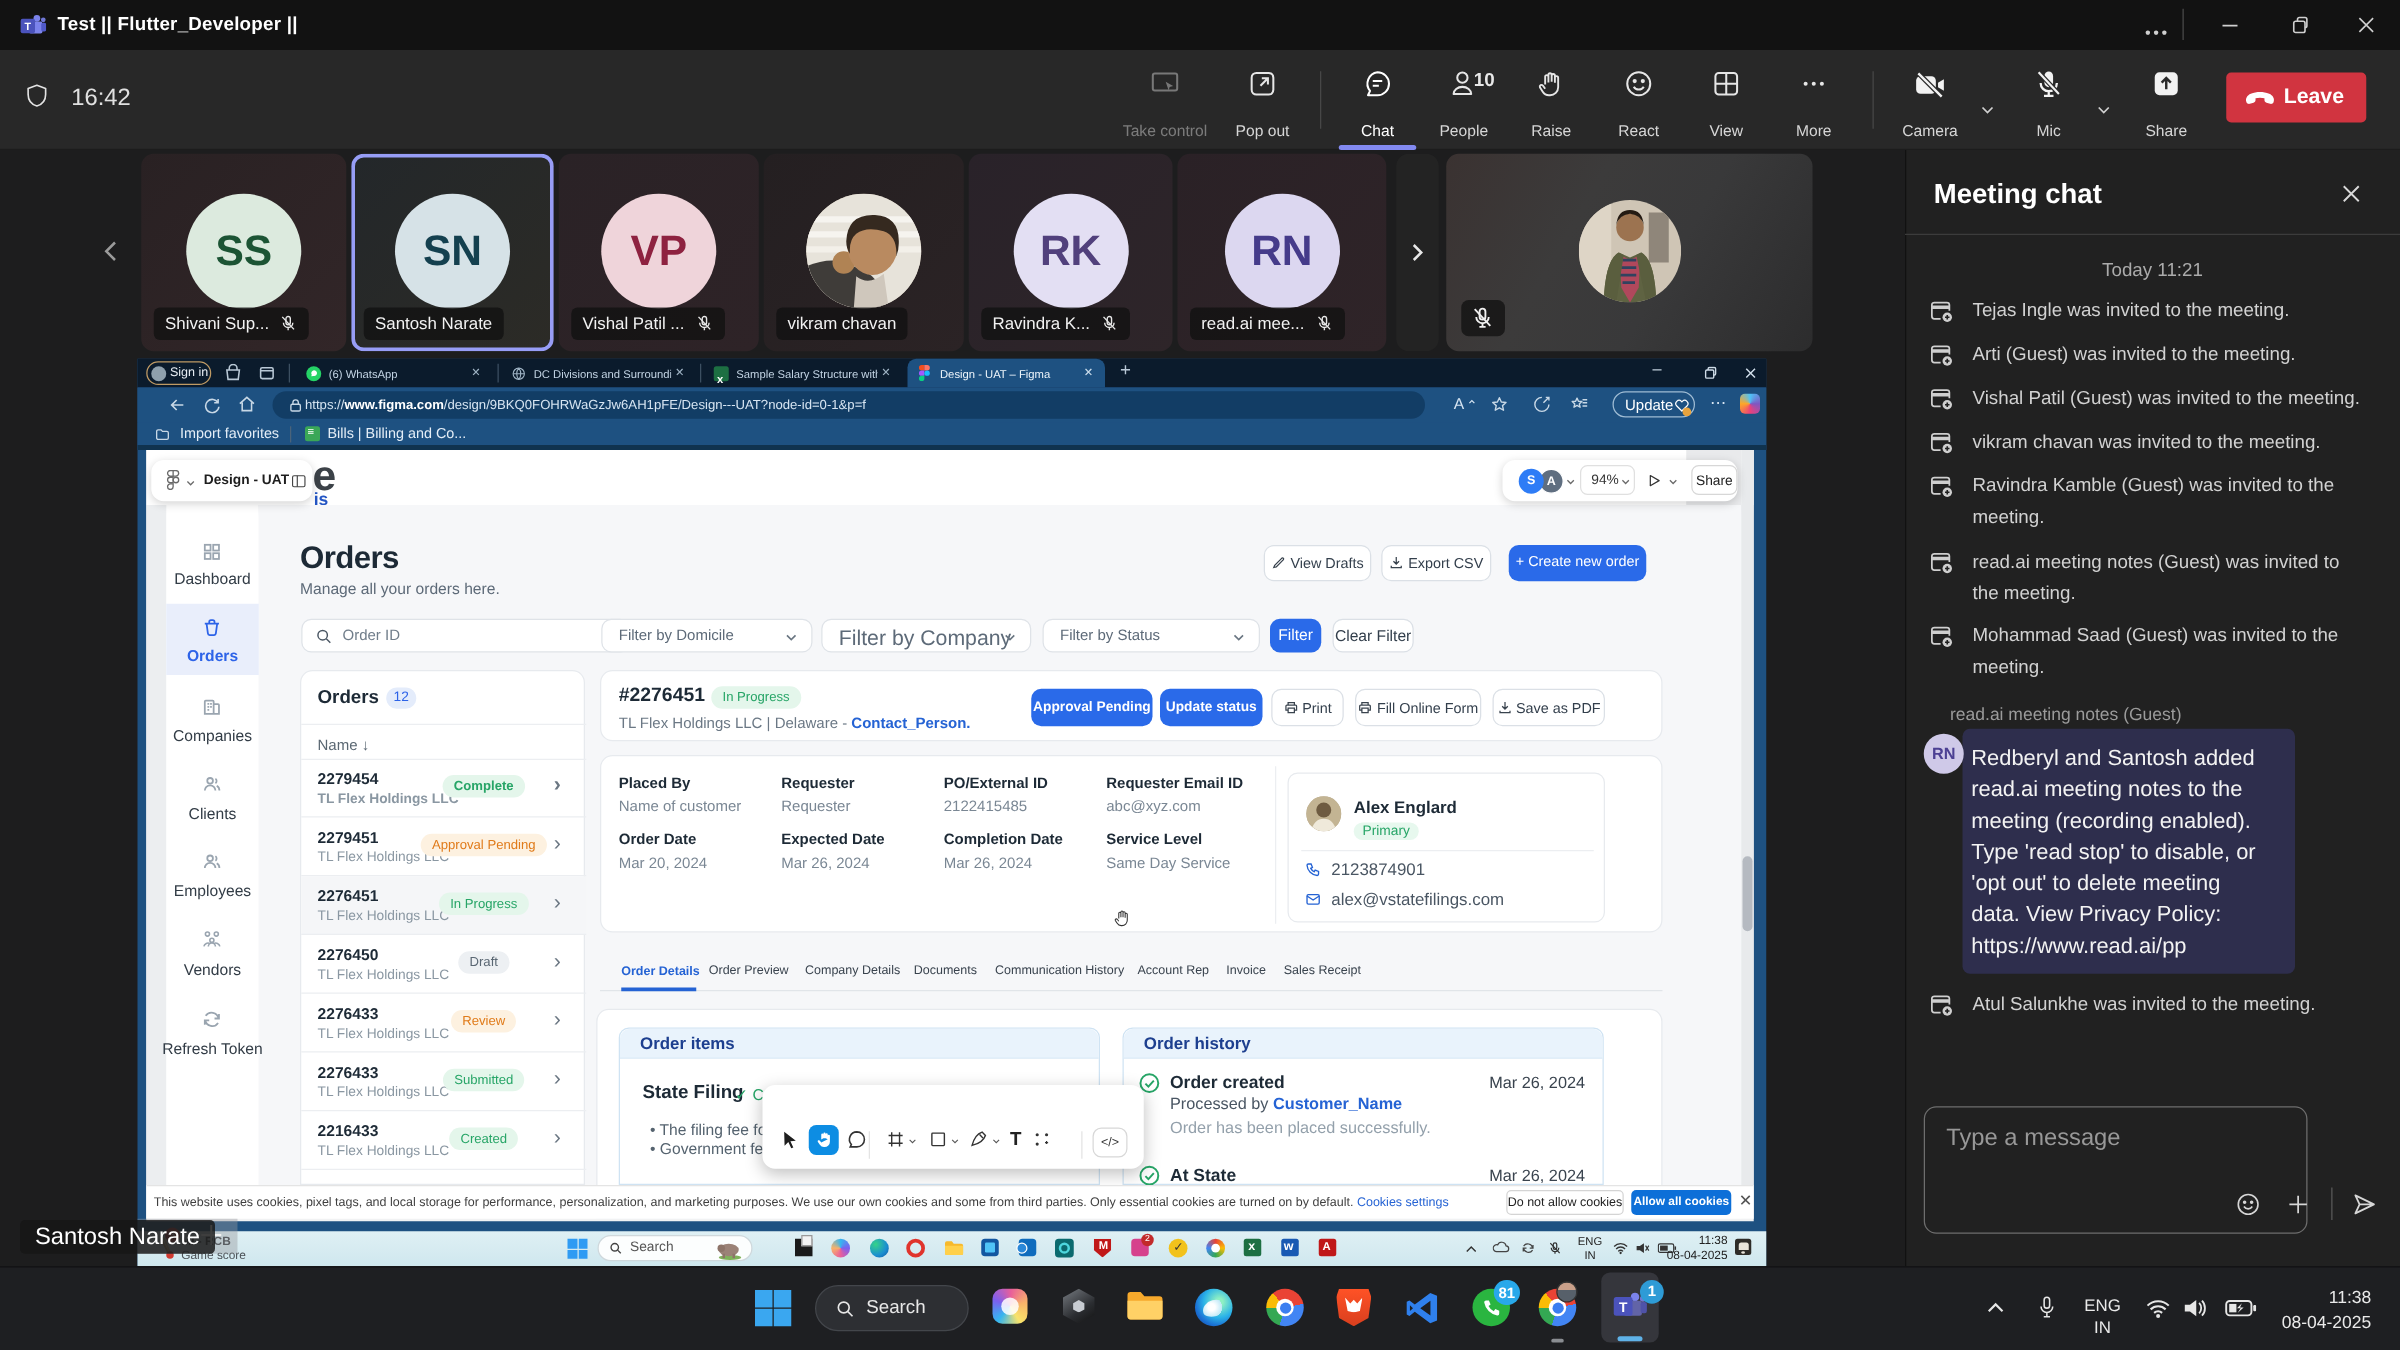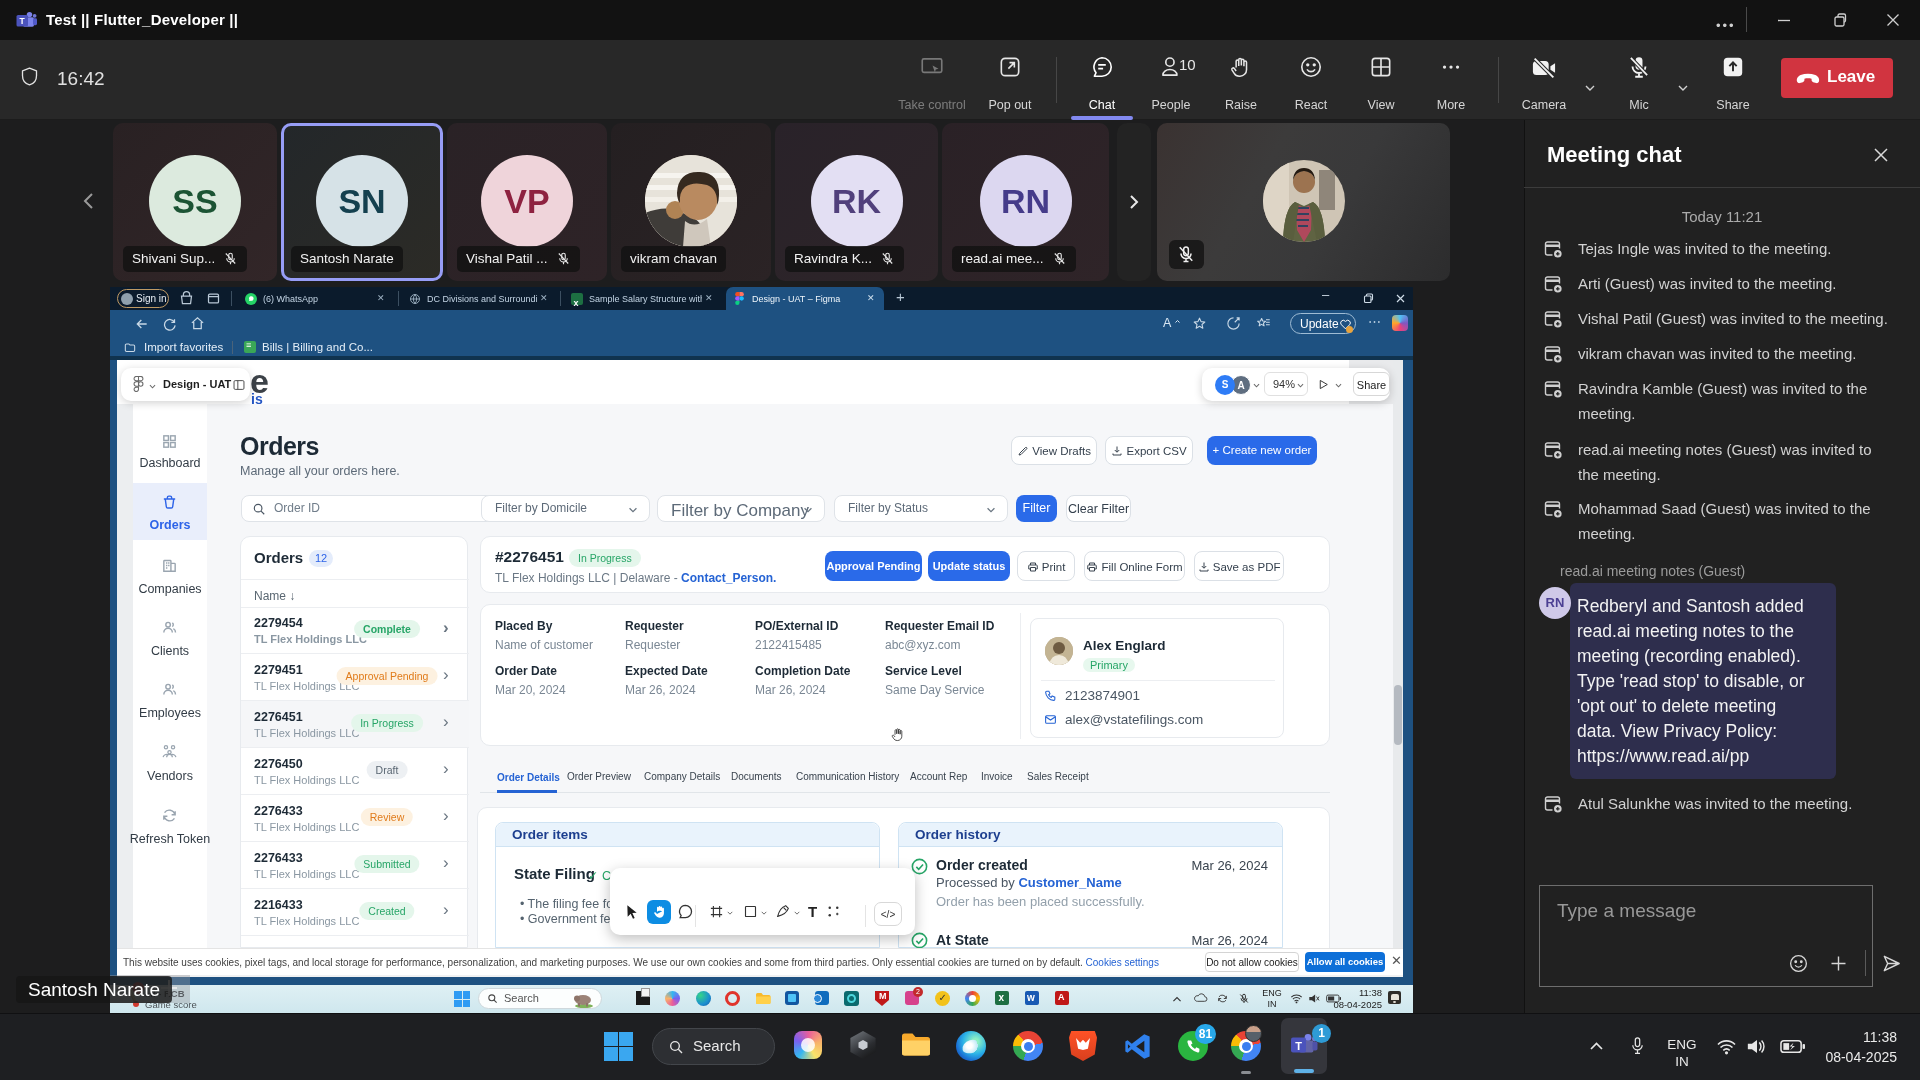--- a/index.html
+++ b/index.html
@@ -120,21 +120,21 @@
         </svg>
       <span class="lbl" style="color:#fff;">Chat</span>
       <div class="abs" style="left:4px; top:66px; width:62px; height:4px; border-radius:3px; background:#8289f0;"></div>
     </div>
 
     <div class="tbtn" style="left:1136px;">
       <svg width="26" height="26" viewBox="0 0 24 24" fill="none" stroke="#e6e6e6" stroke-width="1.5">
           <circle cx="11" cy="7.5" r="3.8"></circle>
           <path d="M4.5 19.5 a6.5 5.2 0 0 1 13 0 Z" stroke-linejoin="round"></path>
         </svg>
-      <div class="abs" style="left:43px; top:6px; font-size:15px; font-weight:400; color:#e8e8e8;">10</div>
+      <div class="abs" style="left:43px; top:6px; font-size:15px; font-weight:700; color:#e8e8e8;">10</div>
       <span class="lbl">People</span>
     </div>
 
     <div class="tbtn" style="left:1206px;">
       <svg width="26" height="26" viewBox="0 0 24 24" fill="none" stroke="#e6e6e6" stroke-width="1.4">
           <path d="M7.5 12.5 V6.8 a1.2 1.2 0 0 1 2.4 0 V11 M9.9 10.5 V5.4 a1.2 1.2 0 0 1 2.4 0 V10.5 M12.3 10.5 V6 a1.2 1.2 0 0 1 2.4 0 V11.2 M14.7 11.2 V7.6 a1.2 1.2 0 0 1 2.4 0 V14.5 a6 6 0 0 1 -6 6 h-.8 a5.4 5.4 0 0 1 -4.6 -2.6 L3.6 14.6 a1.3 1.3 0 0 1 2.2 -1.3 l1.7 2.4" stroke-linejoin="round"></path>
         </svg>
       <span class="lbl">Raise</span>
     </div>
 
@@ -365,20 +365,27 @@
     <div class="abs" id="urlrow">
       <svg class="abs" style="left:24px; top:6px;" width="16" height="16" viewBox="0 0 24 24" fill="none" stroke="#c8d8e6" stroke-width="2">
           <path d="M19 12 H5 M11 6 L5 12 L11 18"></path>
         </svg>
       <svg class="abs" style="left:52px; top:6px;" width="15" height="15" viewBox="0 0 24 24" fill="none" stroke="#c8d8e6" stroke-width="2">
           <path d="M20 5 v5 h-5 M20 10 a8.5 8.5 0 1 0 1 5"></path>
         </svg>
       <svg class="abs" style="left:80px; top:6px;" width="15" height="15" viewBox="0 0 24 24" fill="none" stroke="#c8d8e6" stroke-width="2">
           <path d="M3 11 L12 3 L21 11 M6 9.5 V20 H18 V9.5"></path>
         </svg>
+      <div class="abs" style="left:108px; top:3px; width:922px; height:22px; background:#123d65; border-radius:11px;">
+        <svg class="abs" style="left:12px; top:4.5px;" width="13" height="13" viewBox="0 0 24 24" fill="none" stroke="#c8d8e6" stroke-width="2">
+            <rect x="5" y="10" width="14" height="10" rx="2"></rect>
+            <path d="M8 10 V7.5 a4 4 0 0 1 8 0 V10"></path>
+          </svg>
+        <div class="abs" style="left:26px; top:5px; font-size:10.5px; color:#d7e5f2; white-space:nowrap;">https://<b style="color:#fff;">www.figma.com</b>/design/9BKQ0FOHRWaGzJw6AH1pFE/Design---UAT?node-id=0-1&amp;p=f</div>
+      </div>
       <div class="abs" style="left:1053px; top:6px; font-size:12.5px; color:#d7e5f2;">A</div>
         <svg class="abs" style="left:1064px; top:8px;" width="7" height="7" viewBox="0 0 14 14" fill="none" stroke="#d7e5f2" stroke-width="2">
           <path d="M3 9 L7 5 L11 9"></path>
         </svg>
       <svg class="abs" style="left:1082px; top:6px;" width="15" height="15" viewBox="0 0 24 24" fill="none" stroke="#c8d8e6" stroke-width="1.8">
           <path d="M12 3.5 l2.5 5.5 6 .6 -4.5 4 1.3 5.9 -5.3 -3.1 -5.3 3.1 1.3 -5.9 -4.5 -4 6 -.6 Z" stroke-linejoin="round"></path>
         </svg>
       <svg class="abs" style="left:1116px; top:6px;" width="15" height="15" viewBox="0 0 24 24" fill="none" stroke="#c8d8e6" stroke-width="1.8">
           <path d="M12 3 a 9 9 0 1 0 9 9 M17 3 l4 0 0 4 M21 3 l-7 7"></path>
         </svg>
@@ -788,21 +795,21 @@
     <div class="abs" style="left:46px; top:463px; width:266px; height:196px; background:#2e2e4d; border-radius:6px; color:#f3f3f3; font-size:17.5px; line-height:25px; padding:11px 8px 0 7px;">Redberyl and Santosh added<br>read.ai meeting notes to the<br>meeting (recording enabled).<br>Type 'read stop' to disable, or<br>'opt out' to delete meeting<br>data. View Privacy Policy:<br>https://www.read.ai/pp</div>
     <div class="abs" style="left:15px; top:467px; width:32px; height:32px; border-radius:50%; background:#cfc9e8; color:#4c4093; font-size:13px; font-weight:700; text-align:center; line-height:32px;">RN</div>
 
     <svg class="cicon" style="top:674px;" width="21" height="21" viewBox="0 0 21 21" fill="none" stroke="#cfcfcf" stroke-width="1.4">
         <path d="M16.5 9.5 V5 a2 2 0 0 0 -2 -2 H4.5 a2 2 0 0 0 -2 2 V14 a2 2 0 0 0 2 2 H9.5 M2.7 6.1 H16.3 M2.7 7.4 H16.3"></path>
         <circle cx="14.8" cy="14.8" r="3.8" fill="#cfcfcf" stroke="none"></circle>
         <path d="M14.8 13 V16.6 M13 14.8 H16.6" stroke="#212121" stroke-width="1.3"></path>
       </svg>
     <div class="cmsg" style="top:671px;">Atul Salunkhe was invited to the meeting.</div>
 
-    <div class="abs" style="left:15px; top:765px; width:334px; height:102px; border:1.5px solid #6e6e6e; border-radius:0;">
+    <div class="abs" style="left:15px; top:765px; width:307px; height:102px; border:1.5px solid #6e6e6e; border-radius:10px;">
       <div class="abs" style="left:17px; top:14px; font-size:19px; color:#989898;">Type a message</div>
       <svg class="abs" style="left:248px; top:67px;" width="21" height="21" viewBox="0 0 24 24" fill="none" stroke="#d6d6d6" stroke-width="1.5">
           <circle cx="12" cy="12" r="9"></circle>
           <circle cx="8.8" cy="10" r="0.9" fill="#d6d6d6"></circle>
           <circle cx="15.2" cy="10" r="0.9" fill="#d6d6d6"></circle>
           <path d="M8.2 14 a4.5 4.5 0 0 0 7.6 0"></path>
         </svg>
       <svg class="abs" style="left:288px; top:67px;" width="21" height="21" viewBox="0 0 24 24" fill="none" stroke="#d6d6d6" stroke-width="1.6">
           <path d="M12 4 V20 M4 12 H20"></path>
         </svg>

